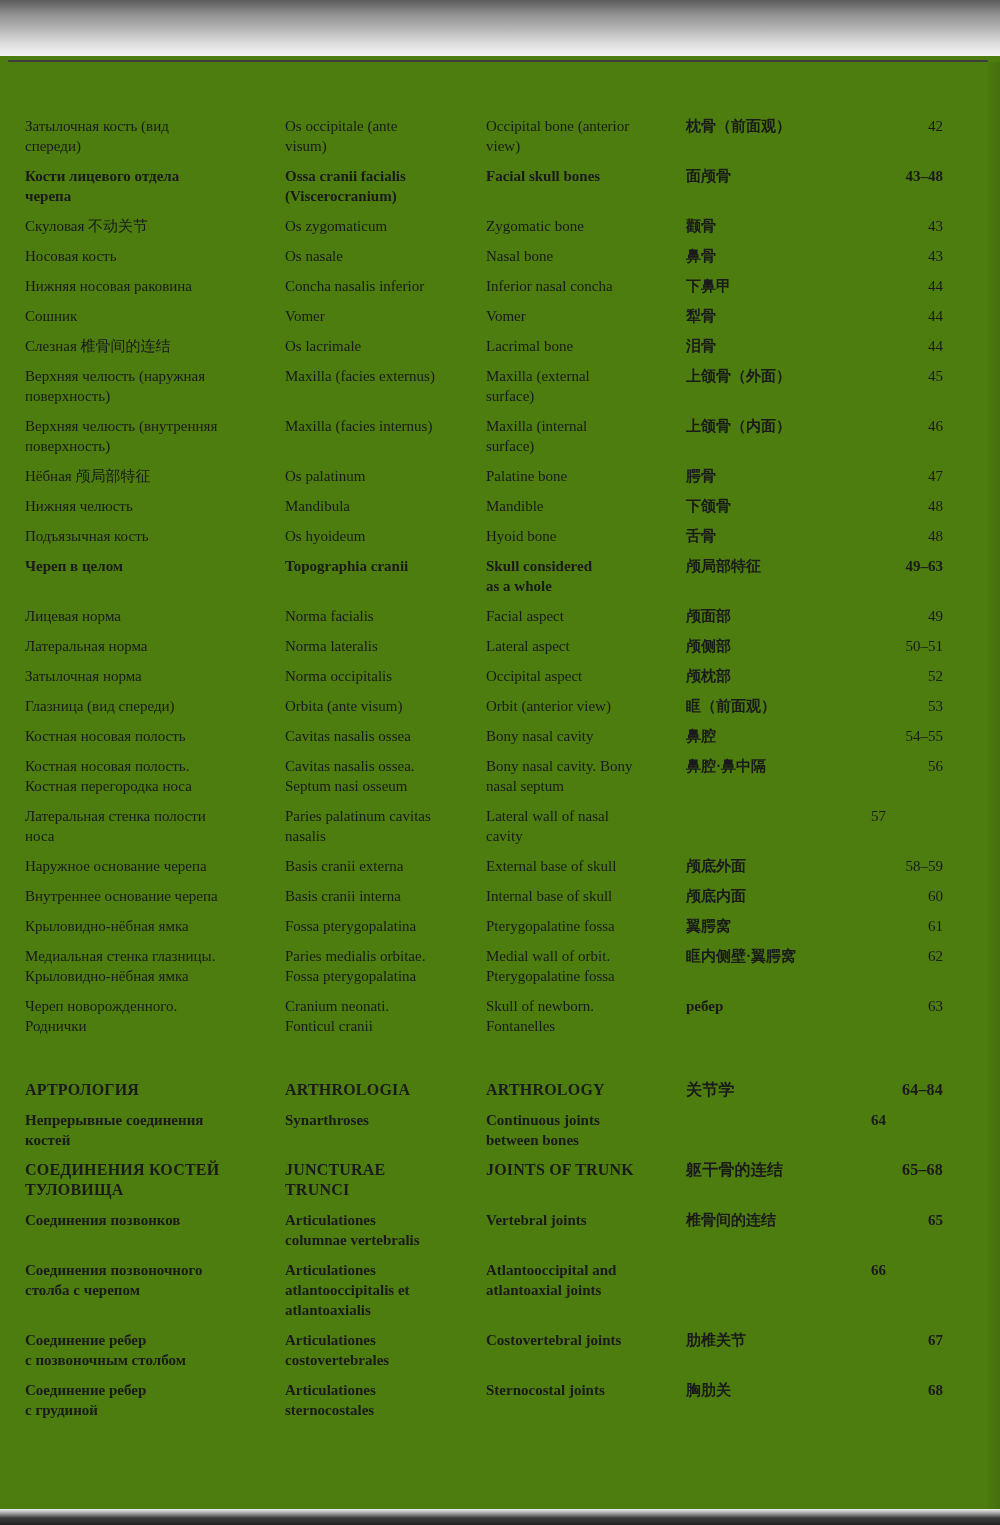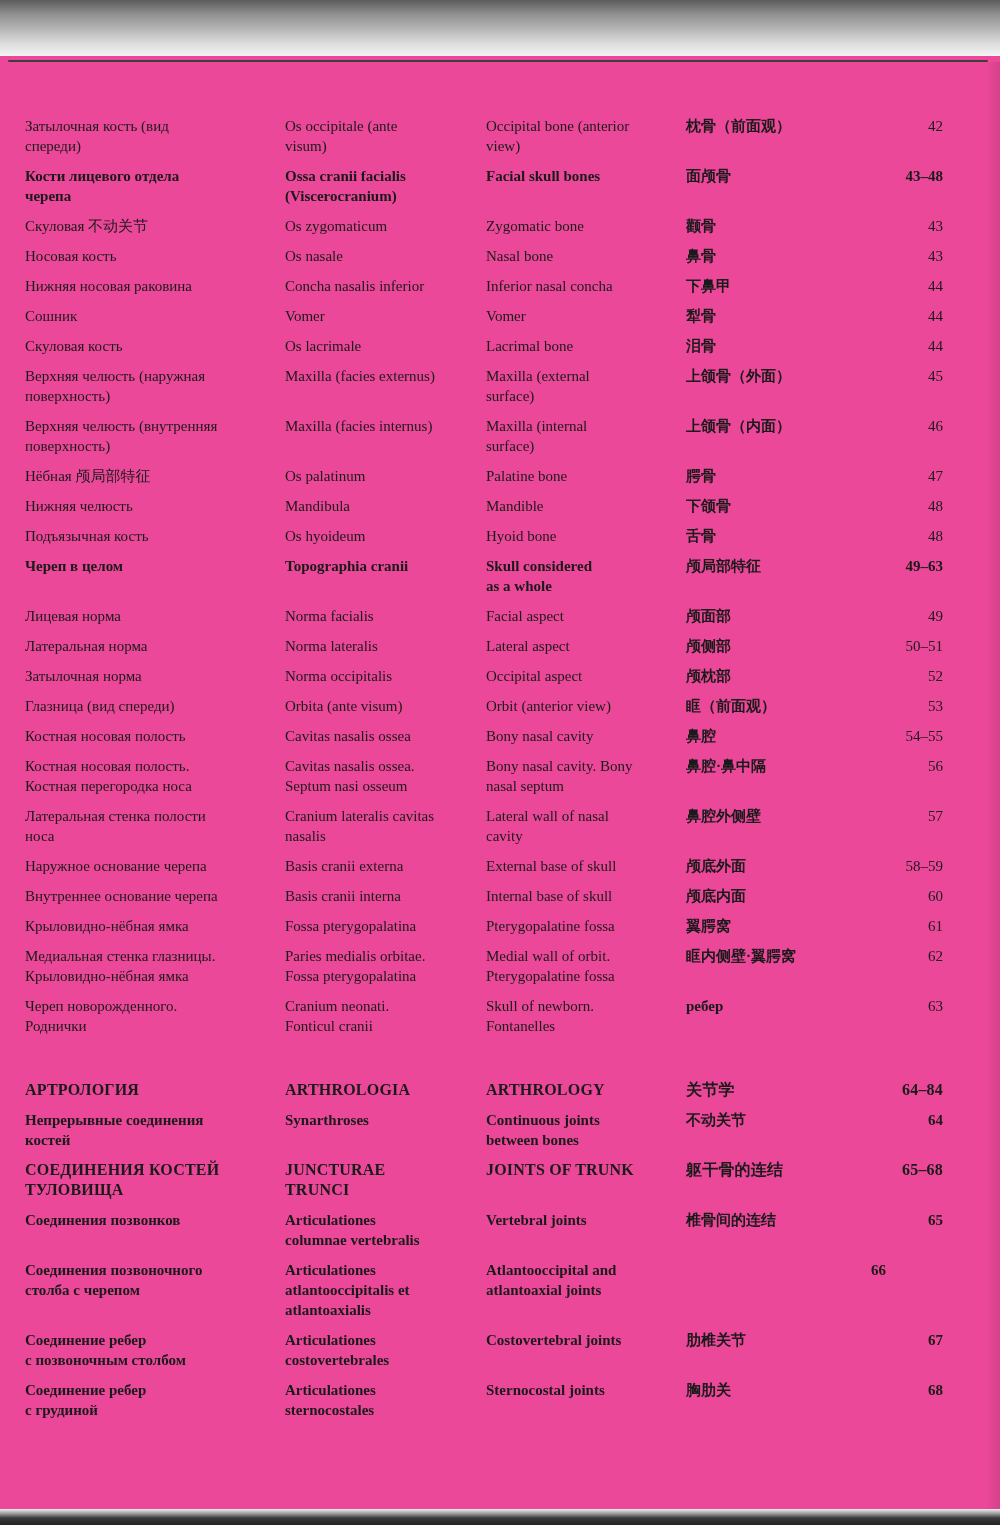--- a/index.html
+++ b/index.html
@@ -11,21 +11,21 @@
     height: 1525px;
     background: #ffffff;
     font-family: "Liberation Serif", serif;
     color: #1a1a1a;
     position: relative;
     overflow: hidden;
   }
   .canvas {
     position: absolute;
     inset: 0;
-    background: #ec4899;
+    background: #4d7c0f;
   }
   
   .scan-top {
     position: absolute;
     top: 0; left: 0; right: 0;
     height: 56px;
     background: linear-gradient(180deg, #5c5c5c 0px, #8f8f8f 14px, #b8b8b8 30px, #dedede 44px, #f4f4f4 56px);
   }
   .page-top-line {
     position: absolute;
@@ -128,21 +128,21 @@
     <div class="cell pg">44</div>
   </div>
       <div class="row">
     <div class="cell ru">Сошник</div>
     <div class="cell la">Vomer</div>
     <div class="cell en">Vomer</div>
     <div class="cell zh">犁骨</div>
     <div class="cell pg">44</div>
   </div>
       <div class="row">
-    <div class="cell ru">Скуловая кость</div>
+    <div class="cell ru">Слезная 椎骨间的连结</div>
     <div class="cell la">Os lacrimale</div>
     <div class="cell en">Lacrimal bone</div>
     <div class="cell zh">泪骨</div>
     <div class="cell pg">44</div>
   </div>
       <div class="row">
     <div class="cell ru">Верхняя челюсть (наружная
 поверхность)</div>
     <div class="cell la">Maxilla (facies externus)</div>
     <div class="cell en">Maxilla (external
@@ -229,25 +229,24 @@
     <div class="cell la">Cavitas nasalis ossea.
 Septum nasi osseum</div>
     <div class="cell en">Bony nasal cavity. Bony
 nasal septum</div>
     <div class="cell zh">鼻腔·鼻中隔</div>
     <div class="cell pg">56</div>
   </div>
       <div class="row">
     <div class="cell ru">Латеральная стенка полости
 носа</div>
-    <div class="cell la">Cranium lateralis cavitas
+    <div class="cell la">Paries palatinum cavitas
 nasalis</div>
     <div class="cell en">Lateral wall of nasal
 cavity</div>
-    <div class="cell zh">鼻腔外侧壁</div>
     <div class="cell pg">57</div>
   </div>
       <div class="row">
     <div class="cell ru">Наружное основание черепа</div>
     <div class="cell la">Basis cranii externa</div>
     <div class="cell en">External base of skull</div>
     <div class="cell zh">颅底外面</div>
     <div class="cell pg">58–59</div>
   </div>
       <div class="row">
@@ -290,21 +289,20 @@
     <div class="cell en">ARTHROLOGY</div>
     <div class="cell zh">关节学</div>
     <div class="cell pg">64–84</div>
   </div>
       <div class="row bold">
     <div class="cell ru">Непрерывные соединения
 костей</div>
     <div class="cell la">Synarthroses</div>
     <div class="cell en">Continuous joints
 between bones</div>
-    <div class="cell zh">不动关节</div>
     <div class="cell pg">64</div>
   </div>
       <div class="row bold header">
     <div class="cell ru">СОЕДИНЕНИЯ КОСТЕЙ
 ТУЛОВИЩА</div>
     <div class="cell la">JUNCTURAE
 TRUNCI</div>
     <div class="cell en">JOINTS OF TRUNK</div>
     <div class="cell zh">躯干骨的连结</div>
     <div class="cell pg">65–68</div>

